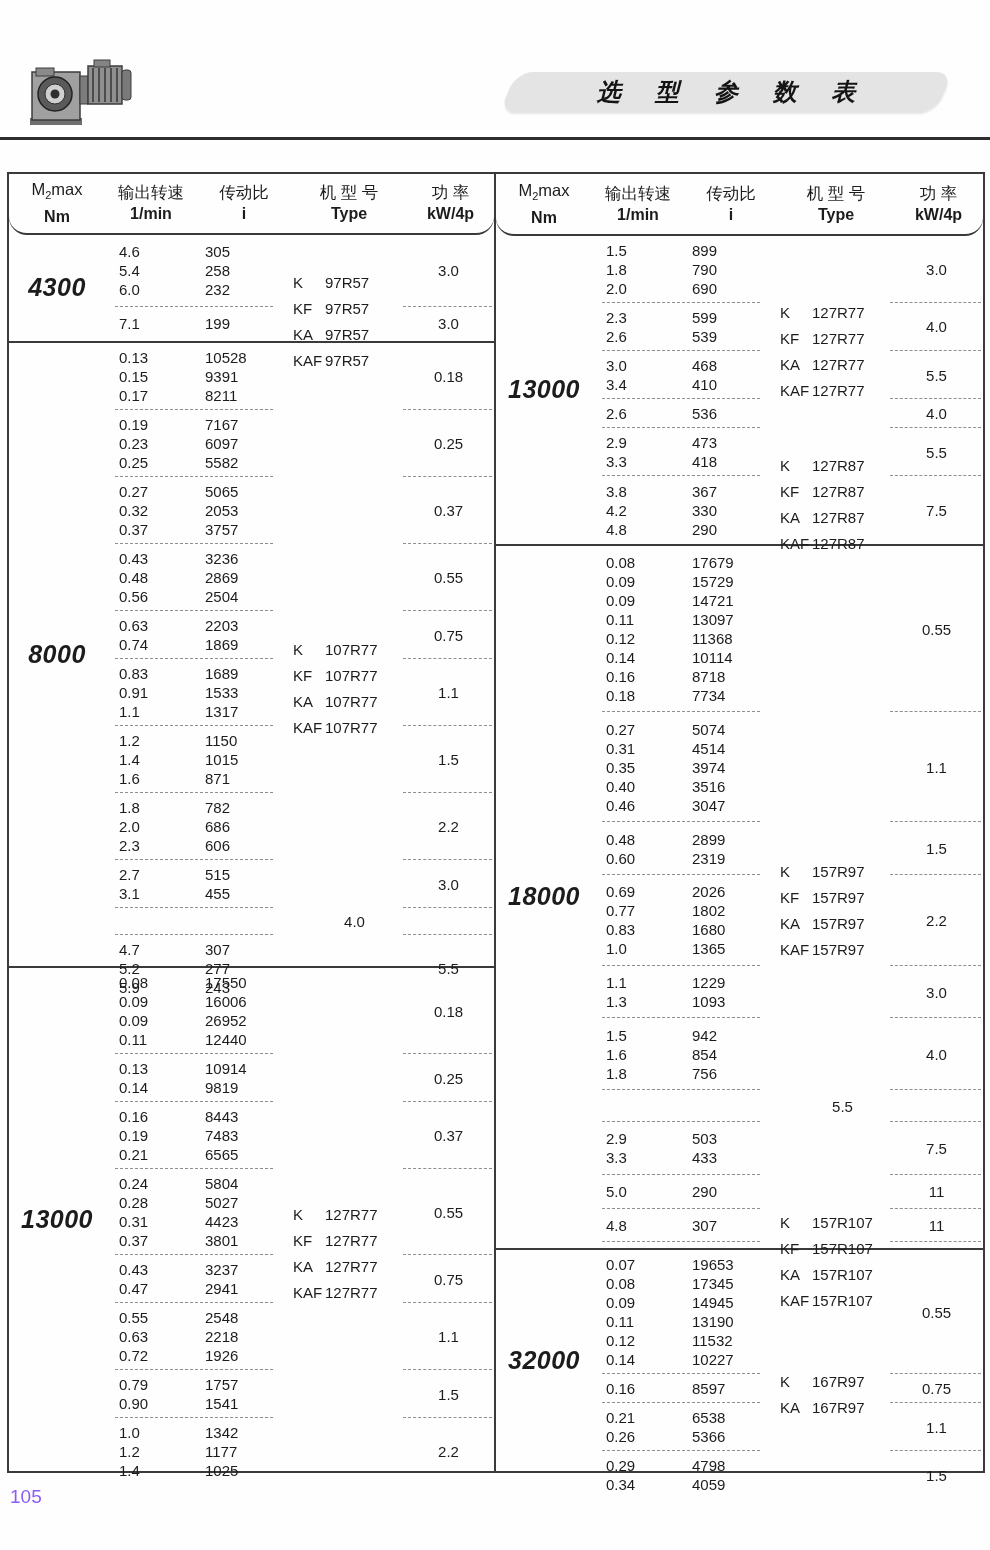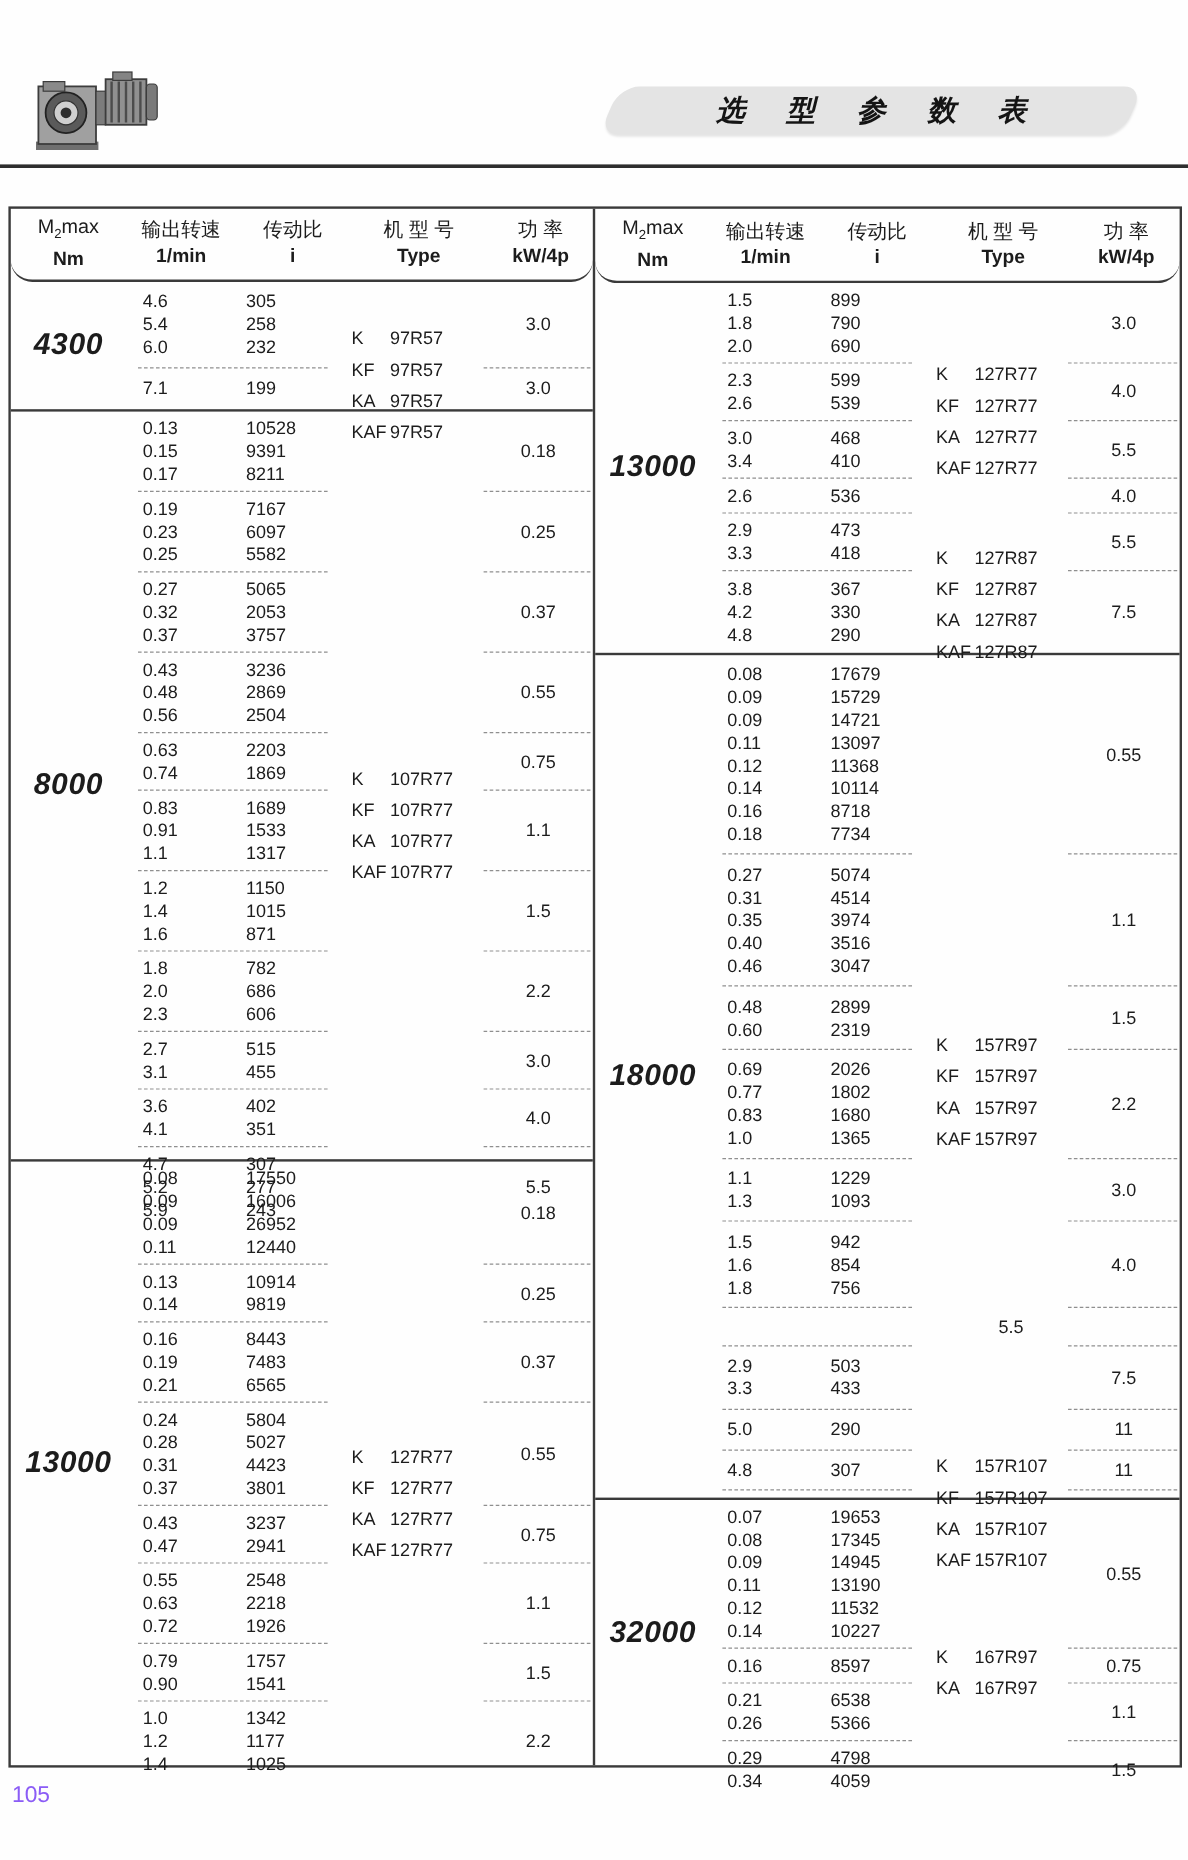--- a/index.html
+++ b/index.html
@@ -384,30 +384,20 @@
                   </div>
                   <div class="grp-gap"></div>
                   <div class="grp-power">3.0</div>
                 </div>
                 <div class="sep">
                   <i class="sep-l"></i>
                   <i class="sep-g"></i>
                   <i class="sep-r"></i>
                 </div>
                 <div class="grp">
-                  <div class="grp-lines">
-                    <div class="line">
-                      <span class="sp">3.6</span>
-                      <span class="ra">402</span>
-                    </div>
-                    <div class="line">
-                      <span class="sp">4.1</span>
-                      <span class="ra">351</span>
-                    </div>
-                  </div>
                   <div class="grp-gap"></div>
                   <div class="grp-power">4.0</div>
                 </div>
                 <div class="sep">
                   <i class="sep-l"></i>
                   <i class="sep-g"></i>
                   <i class="sep-r"></i>
                 </div>
                 <div class="grp">
                   <div class="grp-lines">

